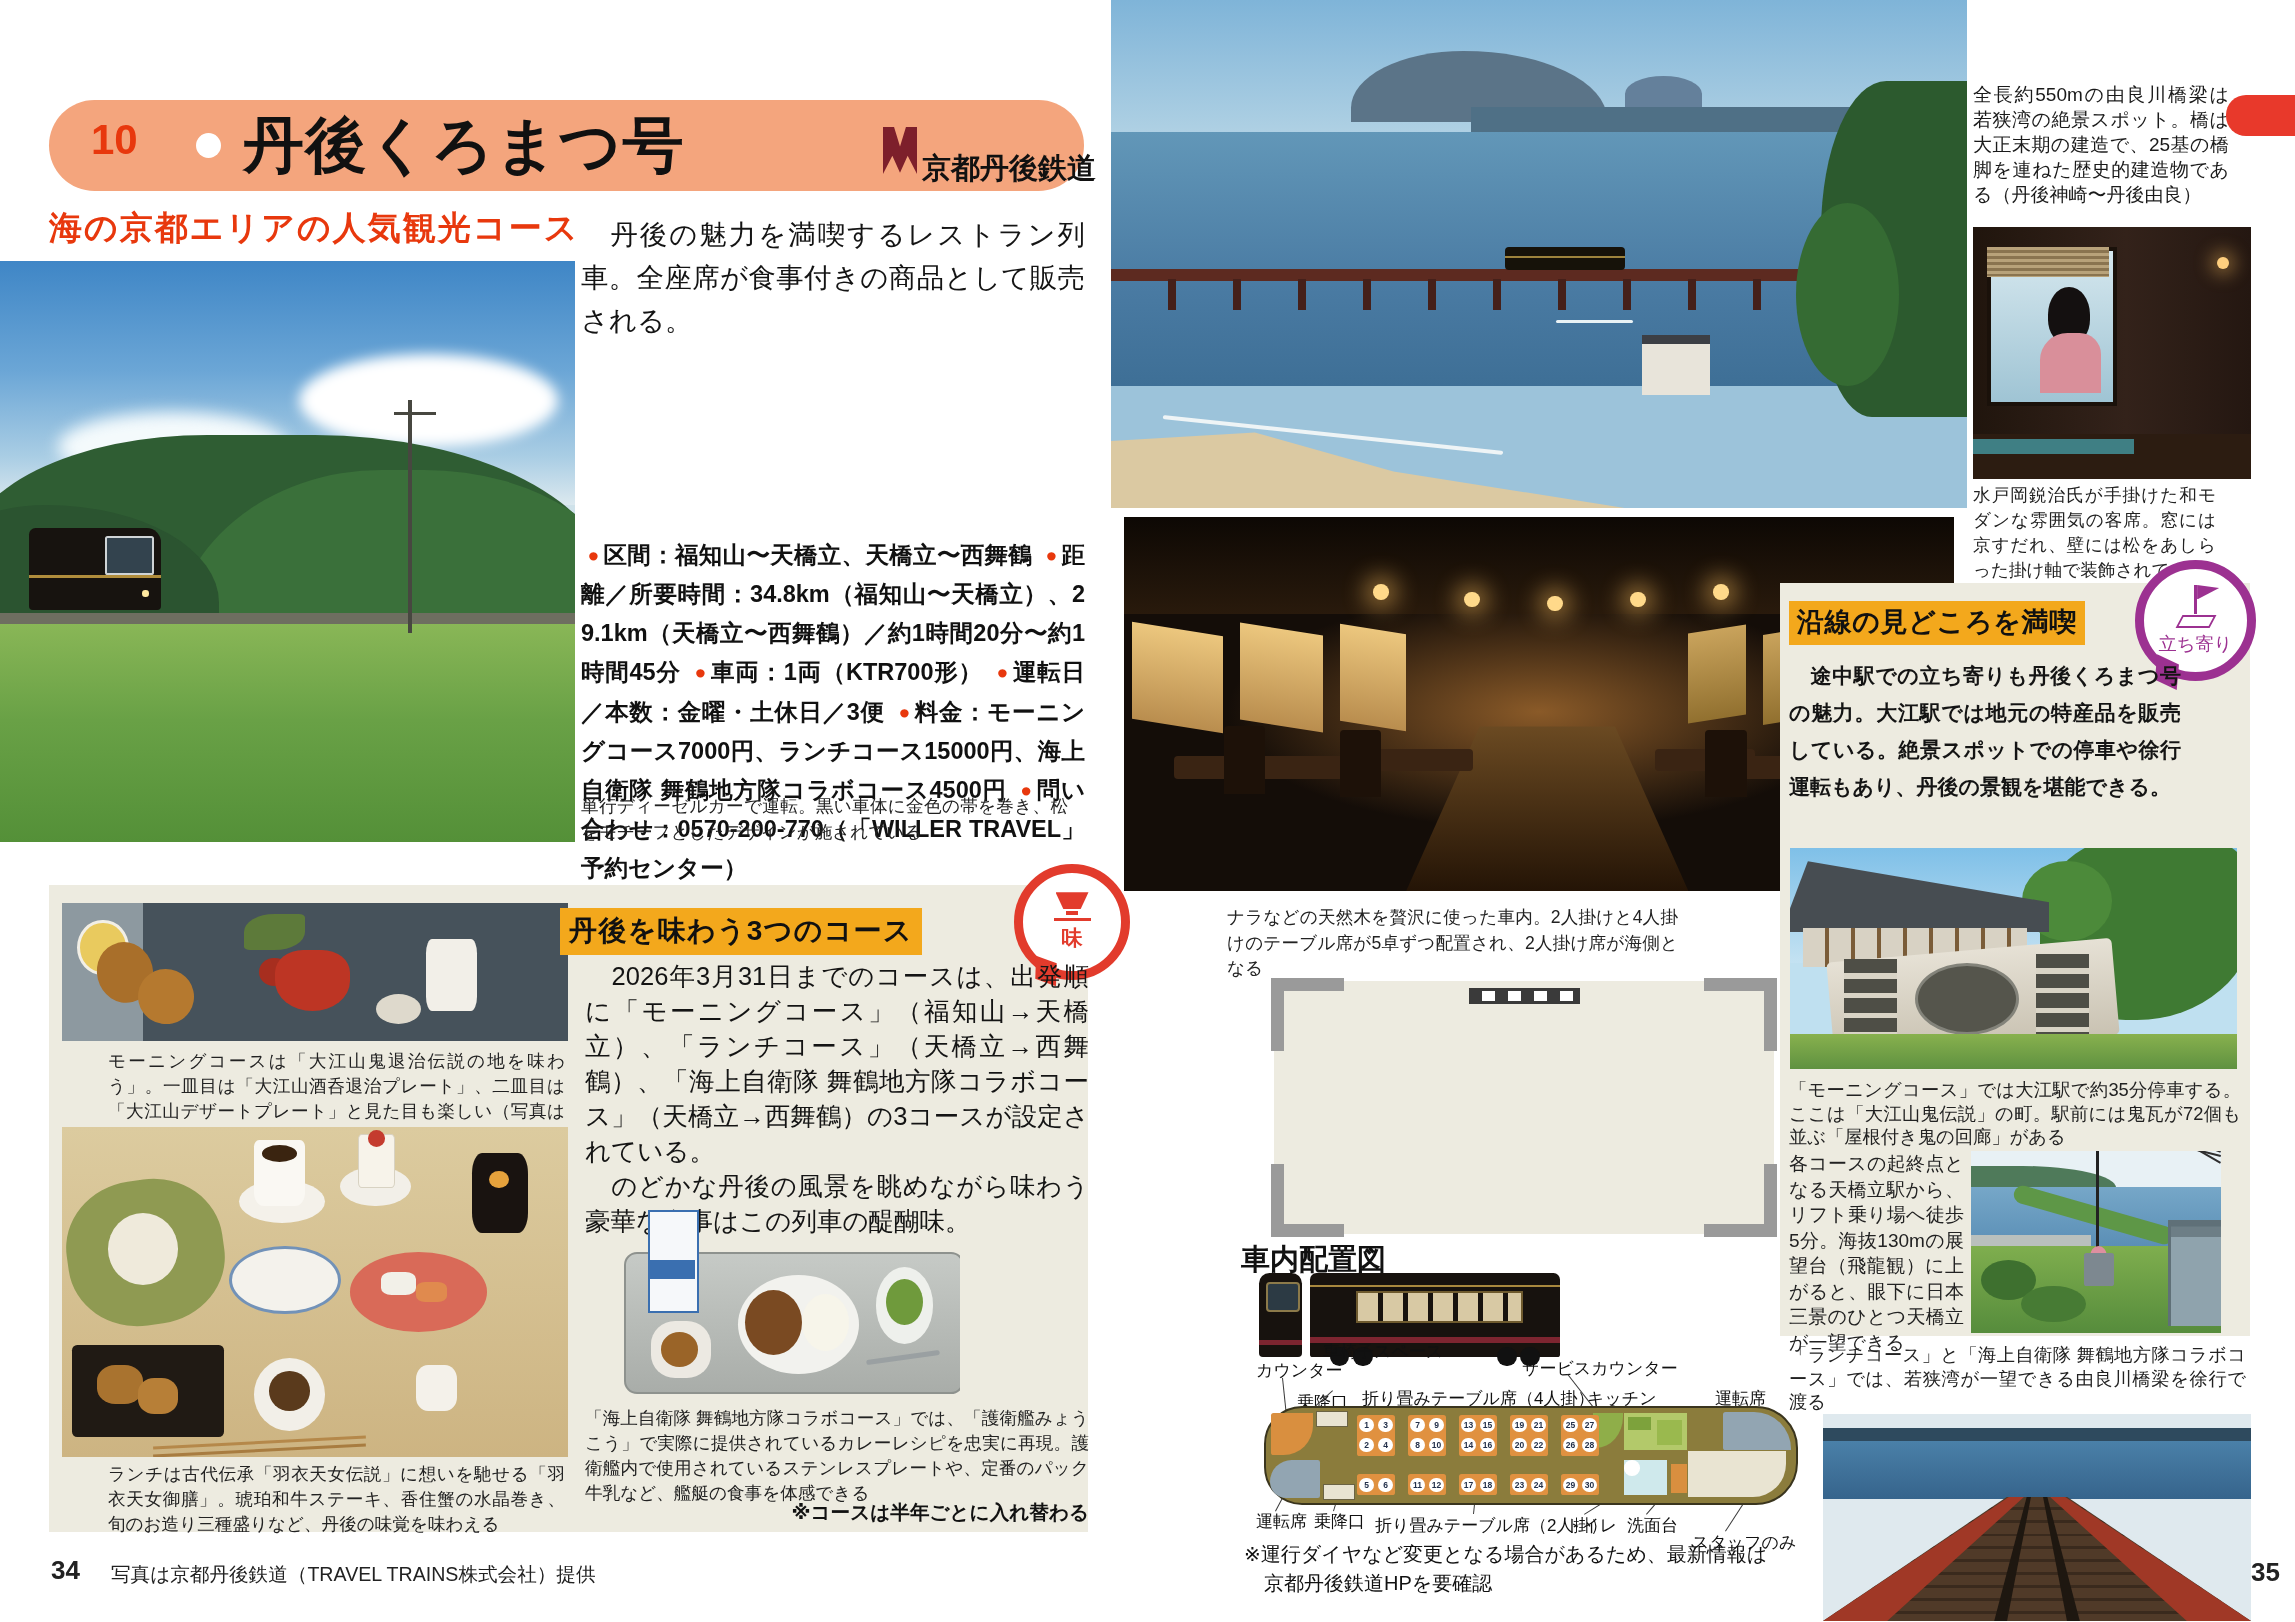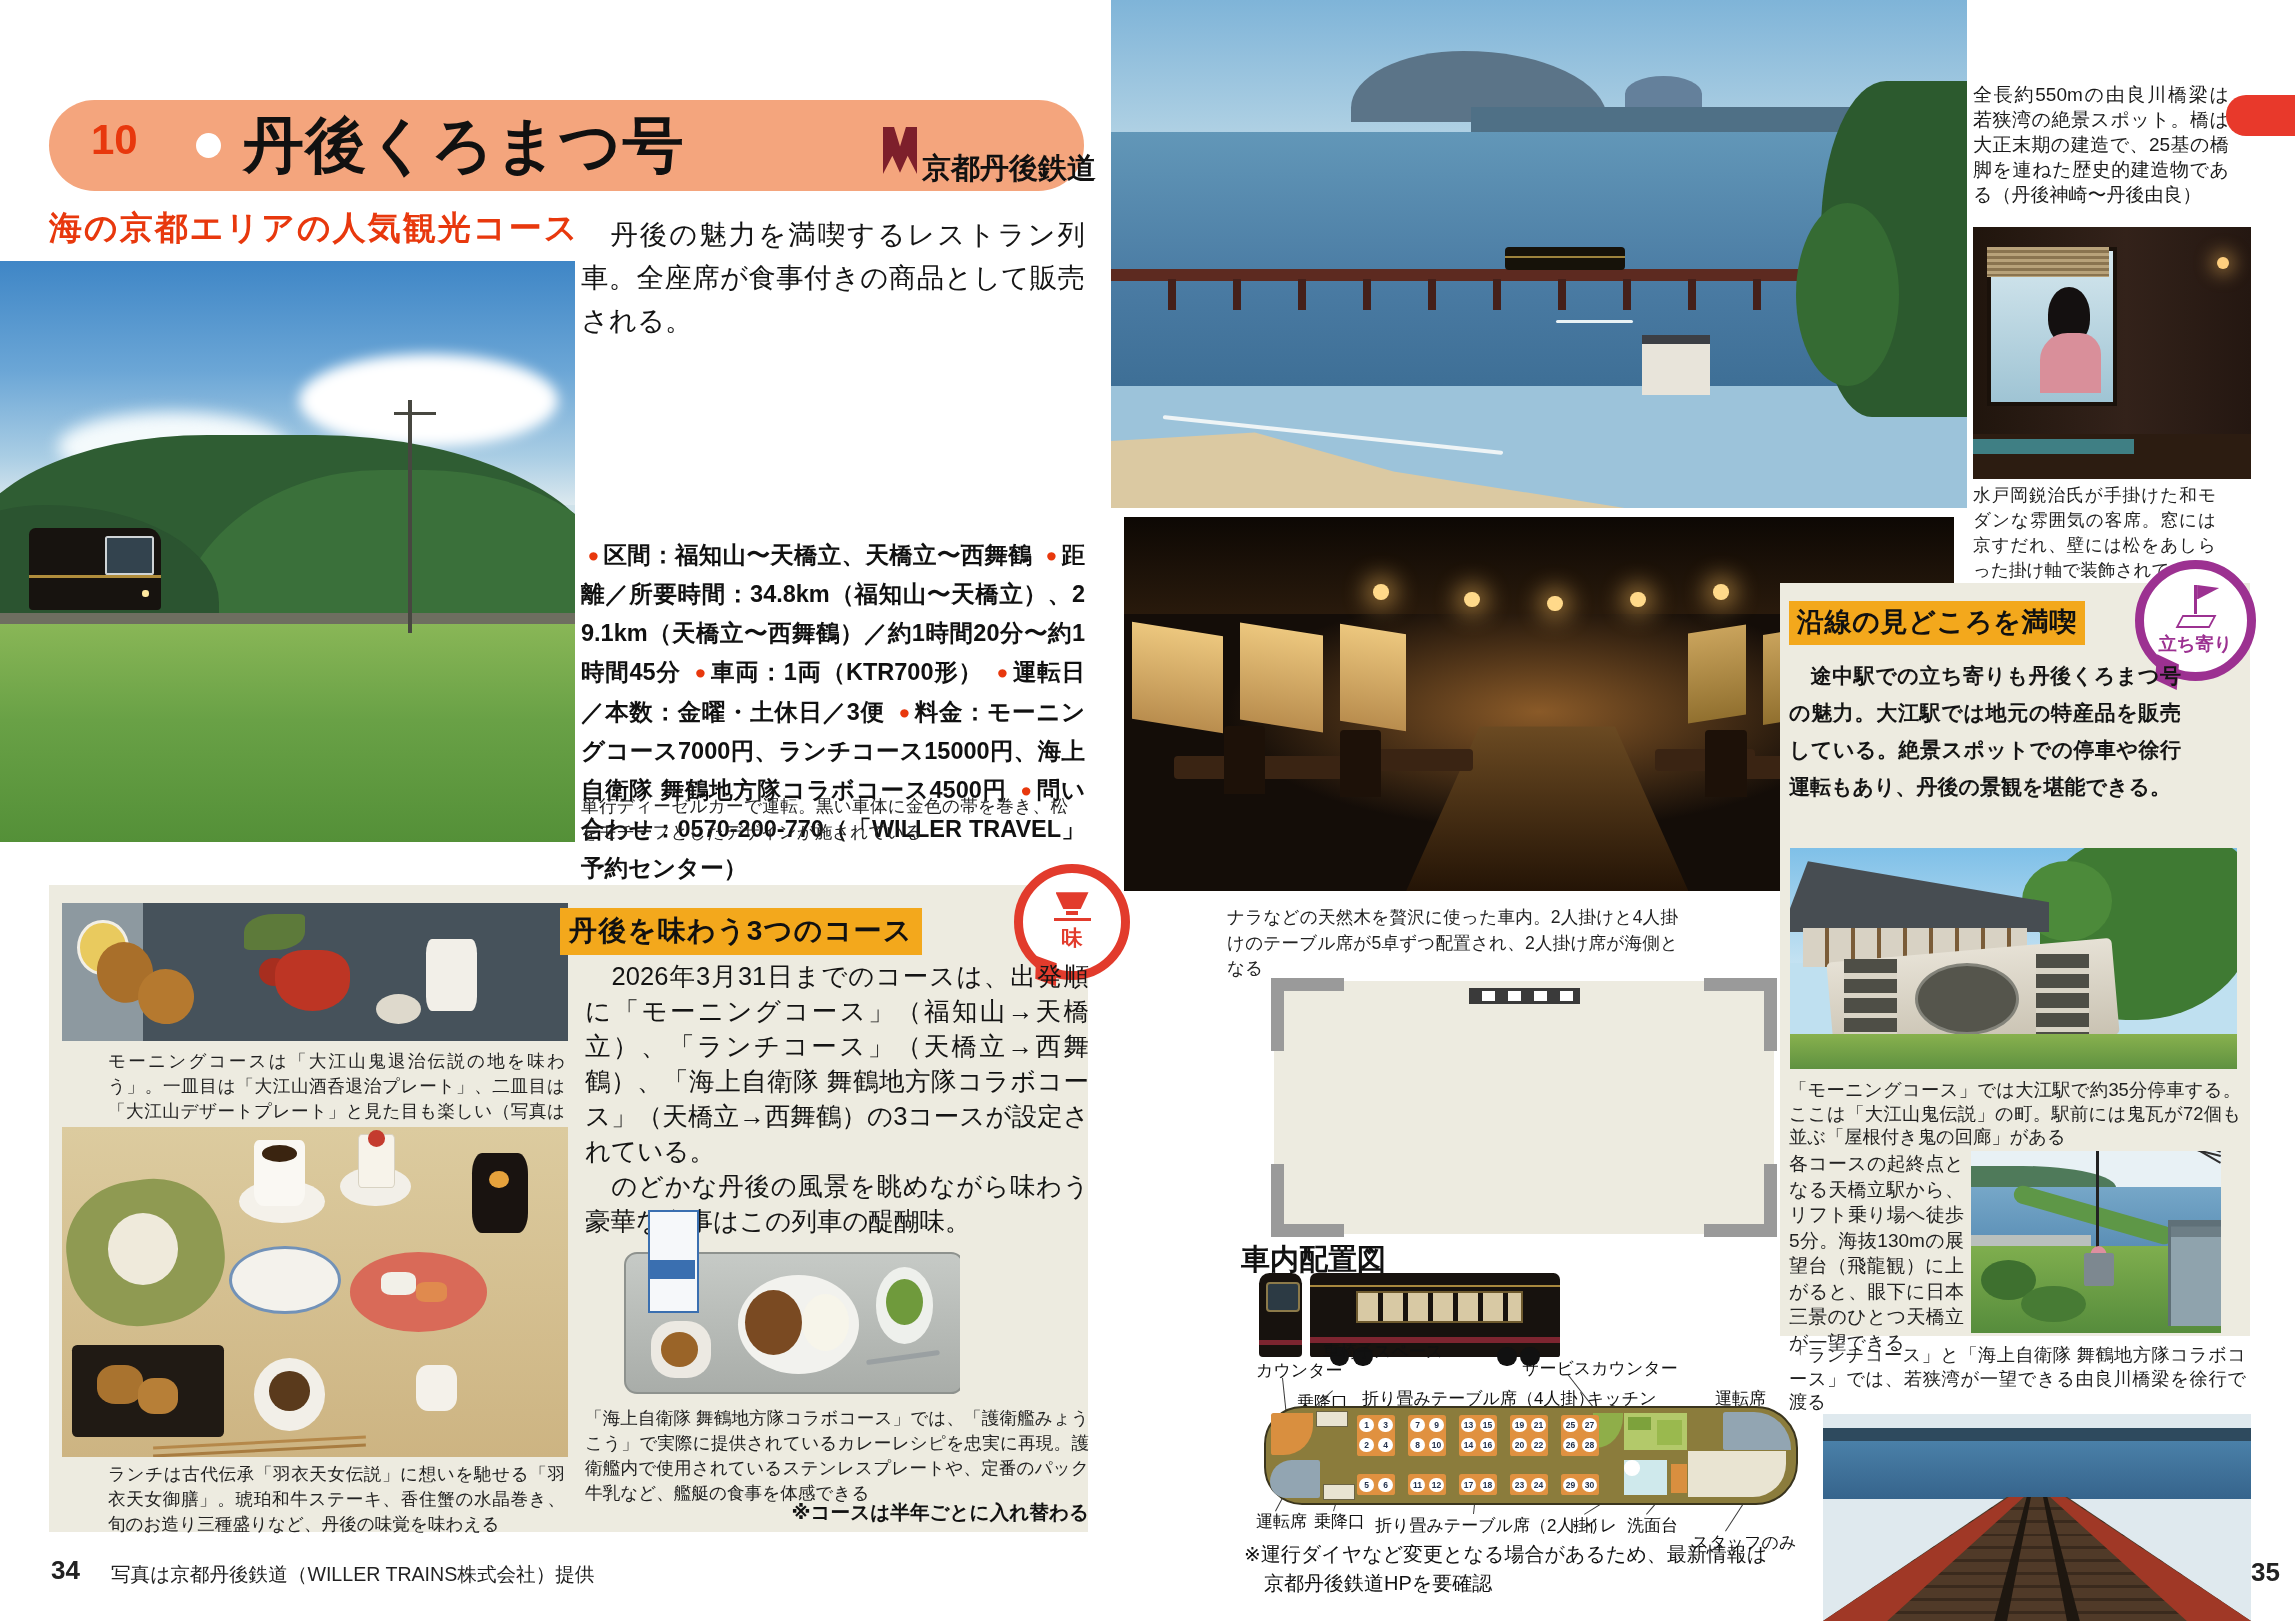--- a/index.html
+++ b/index.html
@@ -48,21 +48,21 @@
   .bowl-foot{width:11.8px;height:4.6px;background:#e23b2c;margin-top:1.3px;}
   .chop-line{width:37px;height:3.3px;background:#e23b2c;margin-top:2.6px;}
   .badge-taste .badge-txt{color:#e23b2c;font-size:21px;font-weight:800;margin-top:2.6px;}
   .badge-stop{left:2135px;top:560px;width:103px;height:103px;border:9.1px solid #9c3191;}
   .badge-stop .tail{position:absolute;left:10.5px;bottom:-11.8px;width:23.5px;height:23.5px;background:#9c3191;
                     transform:rotate(25deg) skew(20deg);}
   .flagpole{width:3.3px;height:29px;background:#9c3191;position:relative;}
   .flag{position:absolute;left:3.3px;top:0;width:22px;height:14.4px;background:#9c3191;
         clip-path:polygon(0 0,100% 20%,0 100%);}
   .flag-base{width:30px;height:9.1px;border:2.6px solid #9c3191;transform:skewX(-28deg);margin-top:1.3px;}
-  .badge-stop .badge-txt{color:#9c3191;font-size:18.3px;font-weight:700;margin-top:2.6px;}
+  .badge-stop .badge-txt{color:#9c3191;font-size:18.3px;font-weight:400;margin-top:2.6px;}
 
   
   .page-l{left:51px;top:1555px;font-size:26px;font-weight:700;color:#222;}
   .credit{left:111px;top:1561px;font-size:19.6px;color:#222;}
   .page-r{left:2251px;top:1557px;font-size:26px;font-weight:700;color:#222;}
 
   
   .interior-caption{left:1227px;top:905px;width:451px;font-size:17.6px;line-height:25.5px;color:#222;}
   .route-box{left:1274px;top:981px;width:500px;height:253px;background:#edebe0;}
   .corner{position:absolute;width:60px;height:60px;}
@@ -404,21 +404,21 @@
   <div class="salad"></div>
     <div class="greens"></div>
   <div class="kara"></div>
     <div class="karab"></div>
   <div class="spoon"></div>
 </div>
 <div class="abs tray-caption jp">「海上自衛隊 舞鶴地方隊コラボコース」では、「護衛艦みょうこう」で実際に提供されているカレーレシピを忠実に再現。護衛艦内で使用されているステンレスプレートや、定番のパック牛乳など、艦艇の食事を体感できる</div>
 <div class="abs taste-note">※コースは半年ごとに入れ替わる</div>
 
 <div class="abs page-l">34</div>
-<div class="abs credit">写真は京都丹後鉄道（WILLER TRAINS株式会社）提供</div>
+<div class="abs credit">写真は京都丹後鉄道（TRAVEL TRAINS株式会社）提供</div>
 
 <div class="photo ph-sea">
   <div class="sky"></div>
   <div class="isl1"></div>
     <div class="isl2"></div>
   <div class="shore"></div>
     <div class="water"></div>
   <div class="bridge"></div>
     <div class="piers"></div>
   <div class="btrain">

